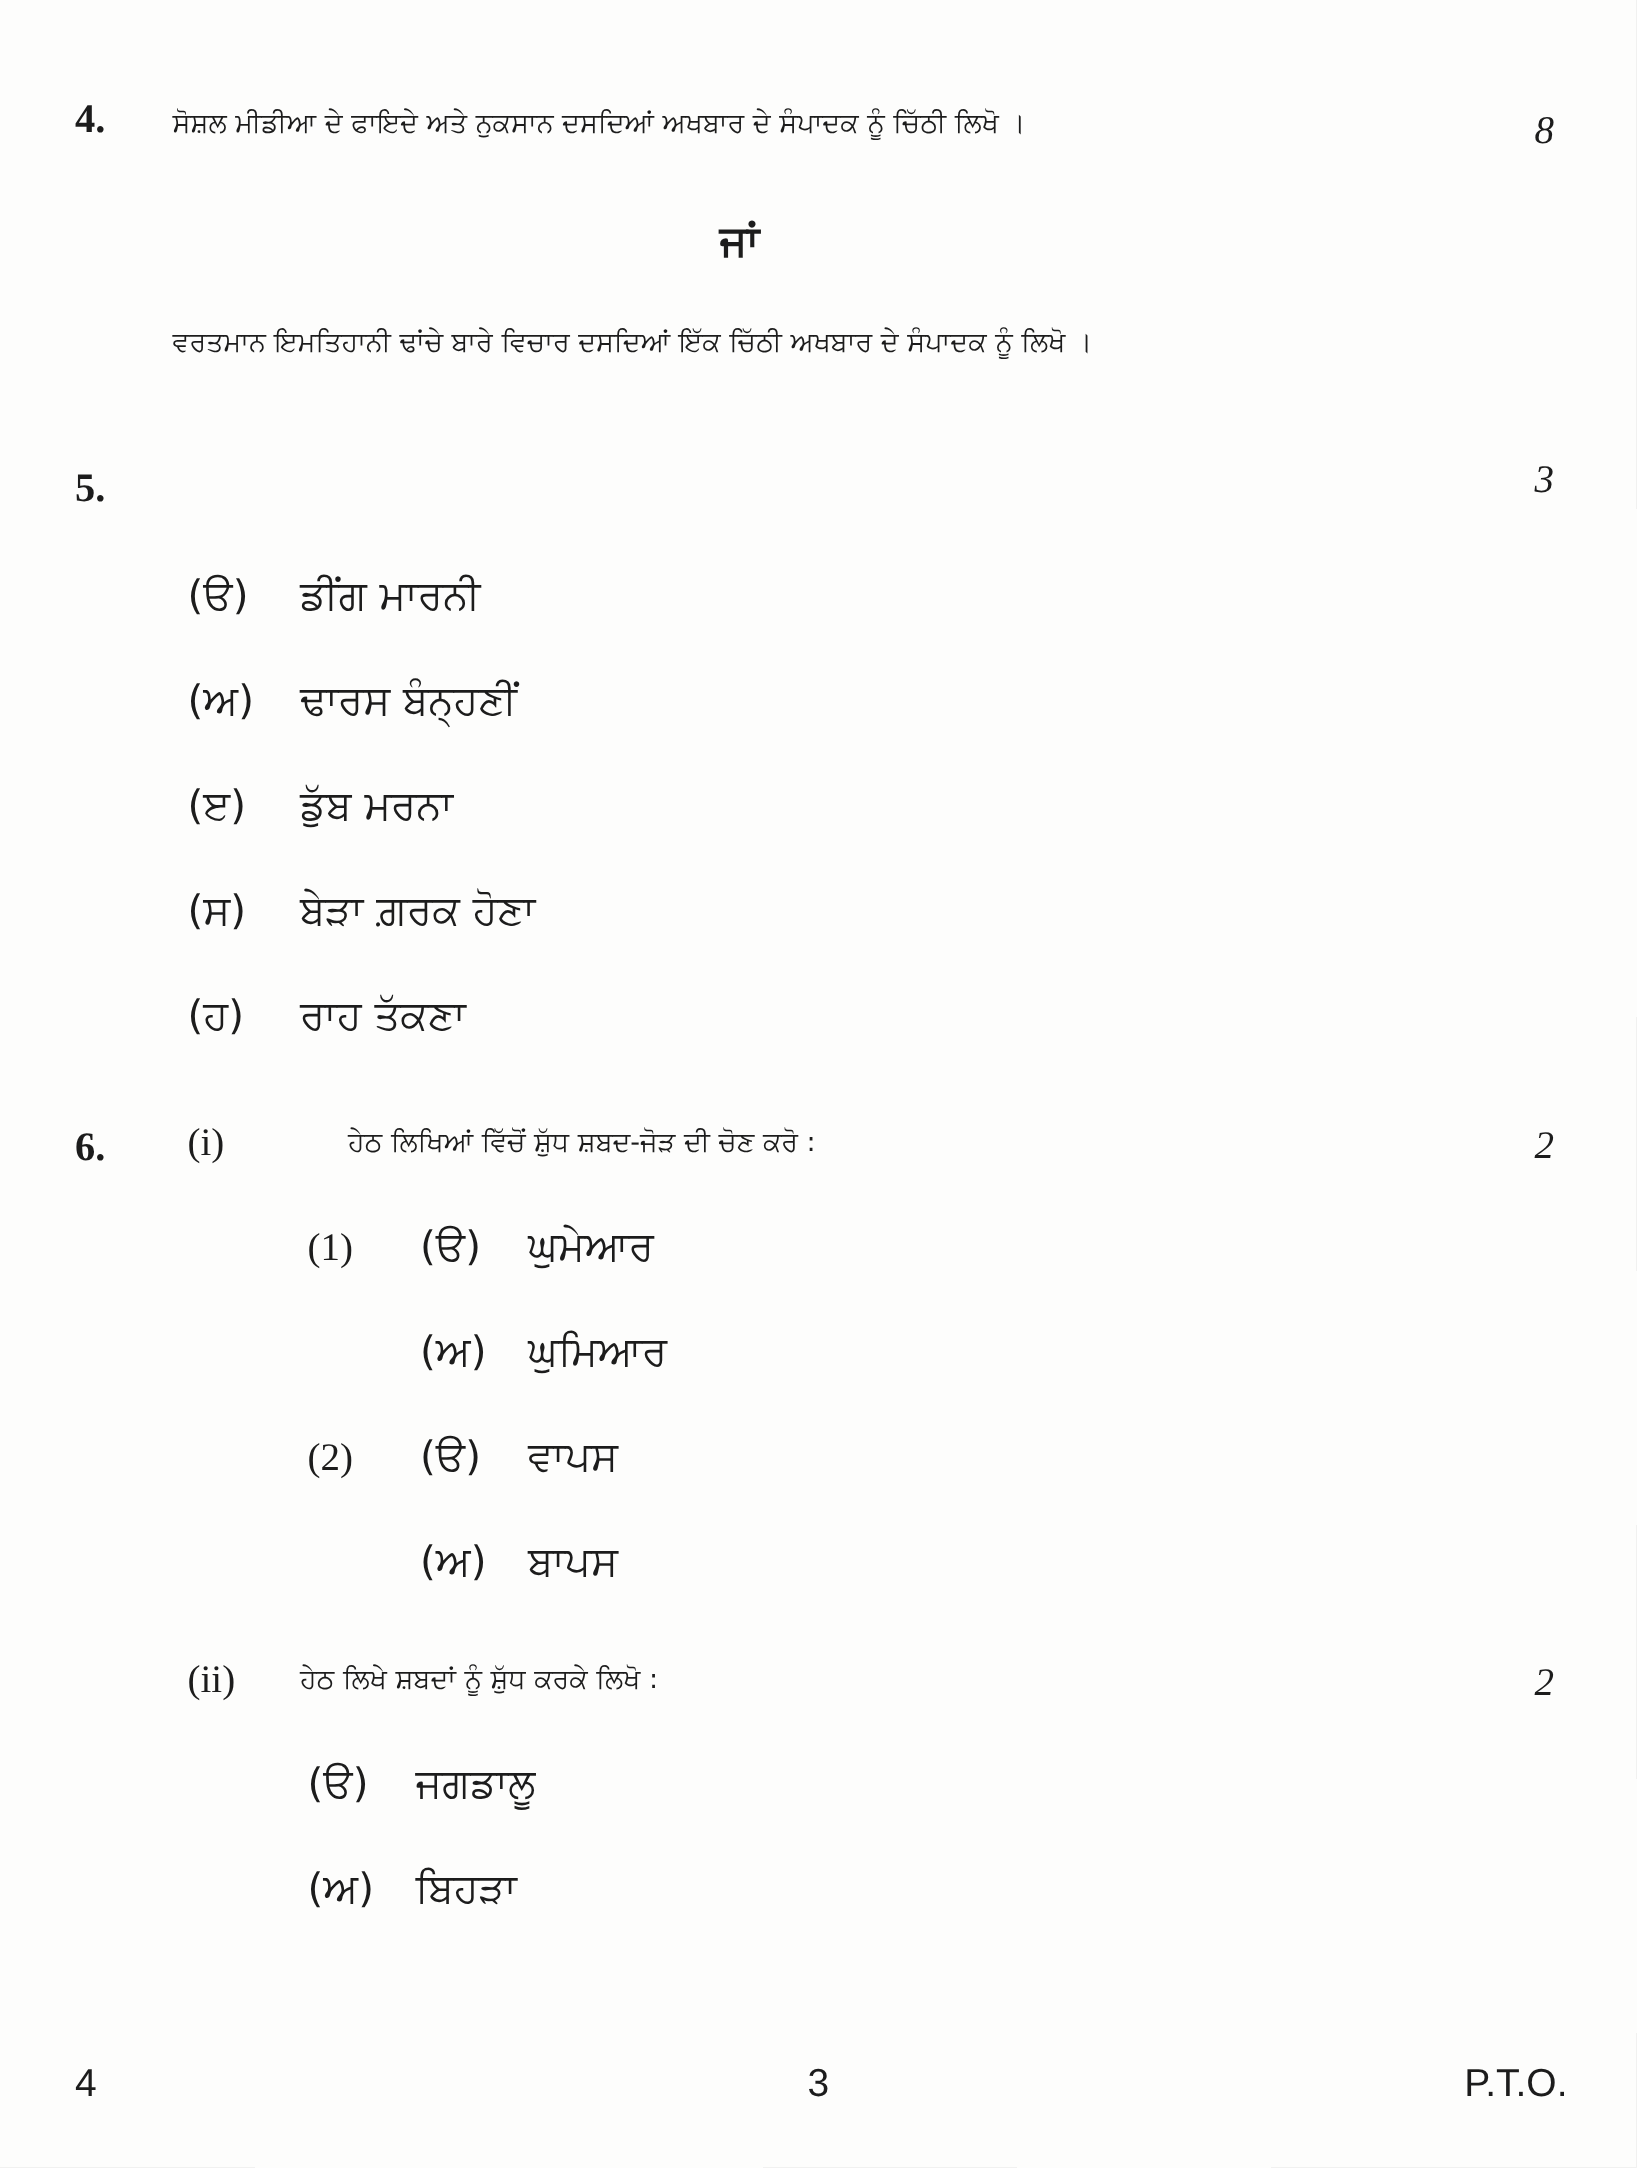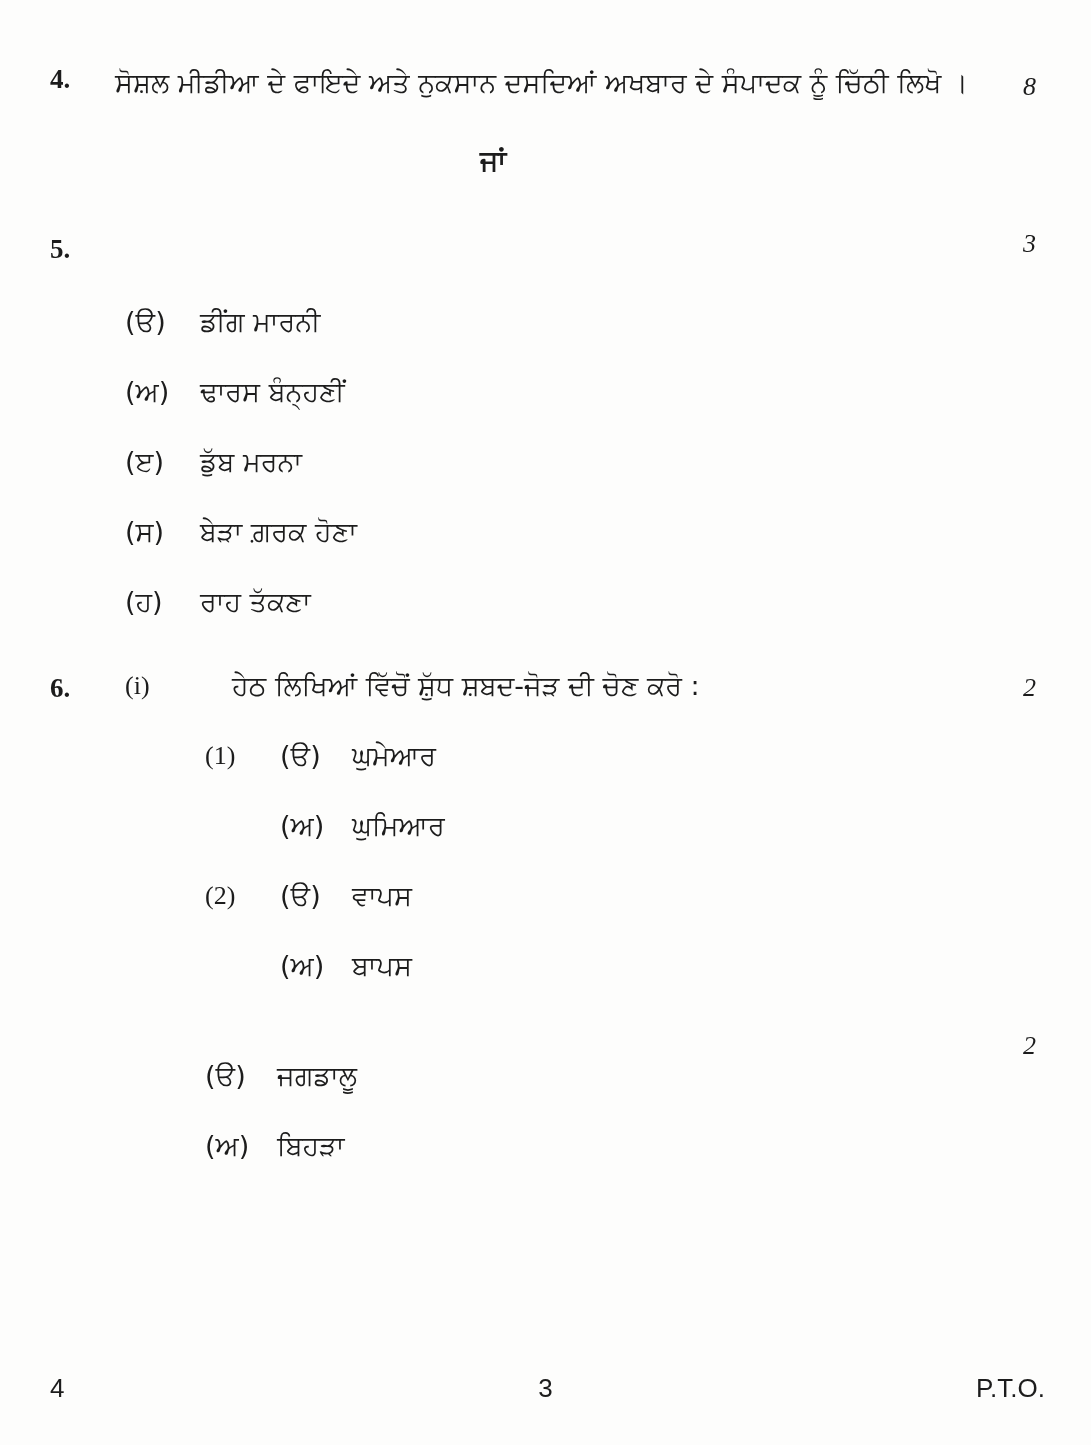--- a/index.html
+++ b/index.html
@@ -20,21 +20,21 @@
     flex: 0 0 65px;
     width: 65px;
     font-family: "Liberation Serif", "DejaVu Serif", serif;
     font-weight: bold;
     font-size: 27px;
     padding-top: 6px;
   }
   .q-body { flex: 1 1 auto; max-width: 878px; }
   .q-text {
     margin: 0;
-    font-size: 27px;
+    font-size: 18px;
     line-height: 50px;
     text-align: justify;
   }
   .emph {
     font-weight: bold;
     font-style: italic;
   }
   .marks {
     position: absolute;
     right: 0;
@@ -89,20 +89,26 @@
 
   <section>
     <div class="q-row">
       <span class="q-num">4.</span>
       <div class="q-body">
         <p class="q-text">ਸੋਸ਼ਲ ਮੀਡੀਆ ਦੇ ਫਾਇਦੇ ਅਤੇ ਨੁਕਸਾਨ ਦਸਦਿਆਂ ਅਖਬਾਰ ਦੇ ਸੰਪਾਦਕ ਨੂੰ ਚਿੱਠੀ ਲਿਖੋ ।</p>
       </div>
       <span class="marks bottom">8</span>
     </div>
     <div class="or-label">ਜਾਂ</div>
+    <div class="q-row">
+      <span class="q-num"></span>
+      <div class="q-body">
+        <p class="q-text">ਵਰਤਮਾਨ ਇਮਤਿਹਾਨੀ ਢਾਂਚੇ ਬਾਰੇ ਵਿਚਾਰ ਦਸਦਿਆਂ ਇੱਕ ਚਿੱਠੀ ਅਖਬਾਰ ਦੇ ਸੰਪਾਦਕ ਨੂੰ ਲਿਖੋ ।</p>
+      </div>
+    </div>
   </section>
 
   <section class="sec-q5">
     <div class="q-row">
       <span class="q-num">5.</span>
       <span class="marks bottom">3</span>
     </div>
 
     <div class="q-row" style="margin-top:6px;">
       <span class="q-num"></span>
@@ -160,20 +166,24 @@
           <span class="opt-label-narrow">(ਅ)</span>
           <span>ਬਾਪਸ</span>
         </div>
       </div>
       <span class="marks top">2</span>
     </div>
 
     <div class="q-row part-row">
       <span class="q-num"></span>
       <div class="q-body">
+        <div class="opt-row" style="margin-top:0;">
+          <span class="sub-label">(ii)</span>
+          <span class="q-text" style="line-height:38px;">ਹੇਠ ਲਿਖੇ ਸ਼ਬਦਾਂ ਨੂੰ ਸ਼ੁੱਧ ਕਰਕੇ ਲਿਖੋ :</span>
+        </div>
         <div class="opt-row indent2">
           <span class="opt-label-narrow">(ੳ)</span>
           <span>ਜਗਡਾਲੂ</span>
         </div>
         <div class="opt-row indent2">
           <span class="opt-label-narrow">(ਅ)</span>
           <span>ਬਿਹੜਾ</span>
         </div>
       </div>
       <span class="marks top">2</span>

